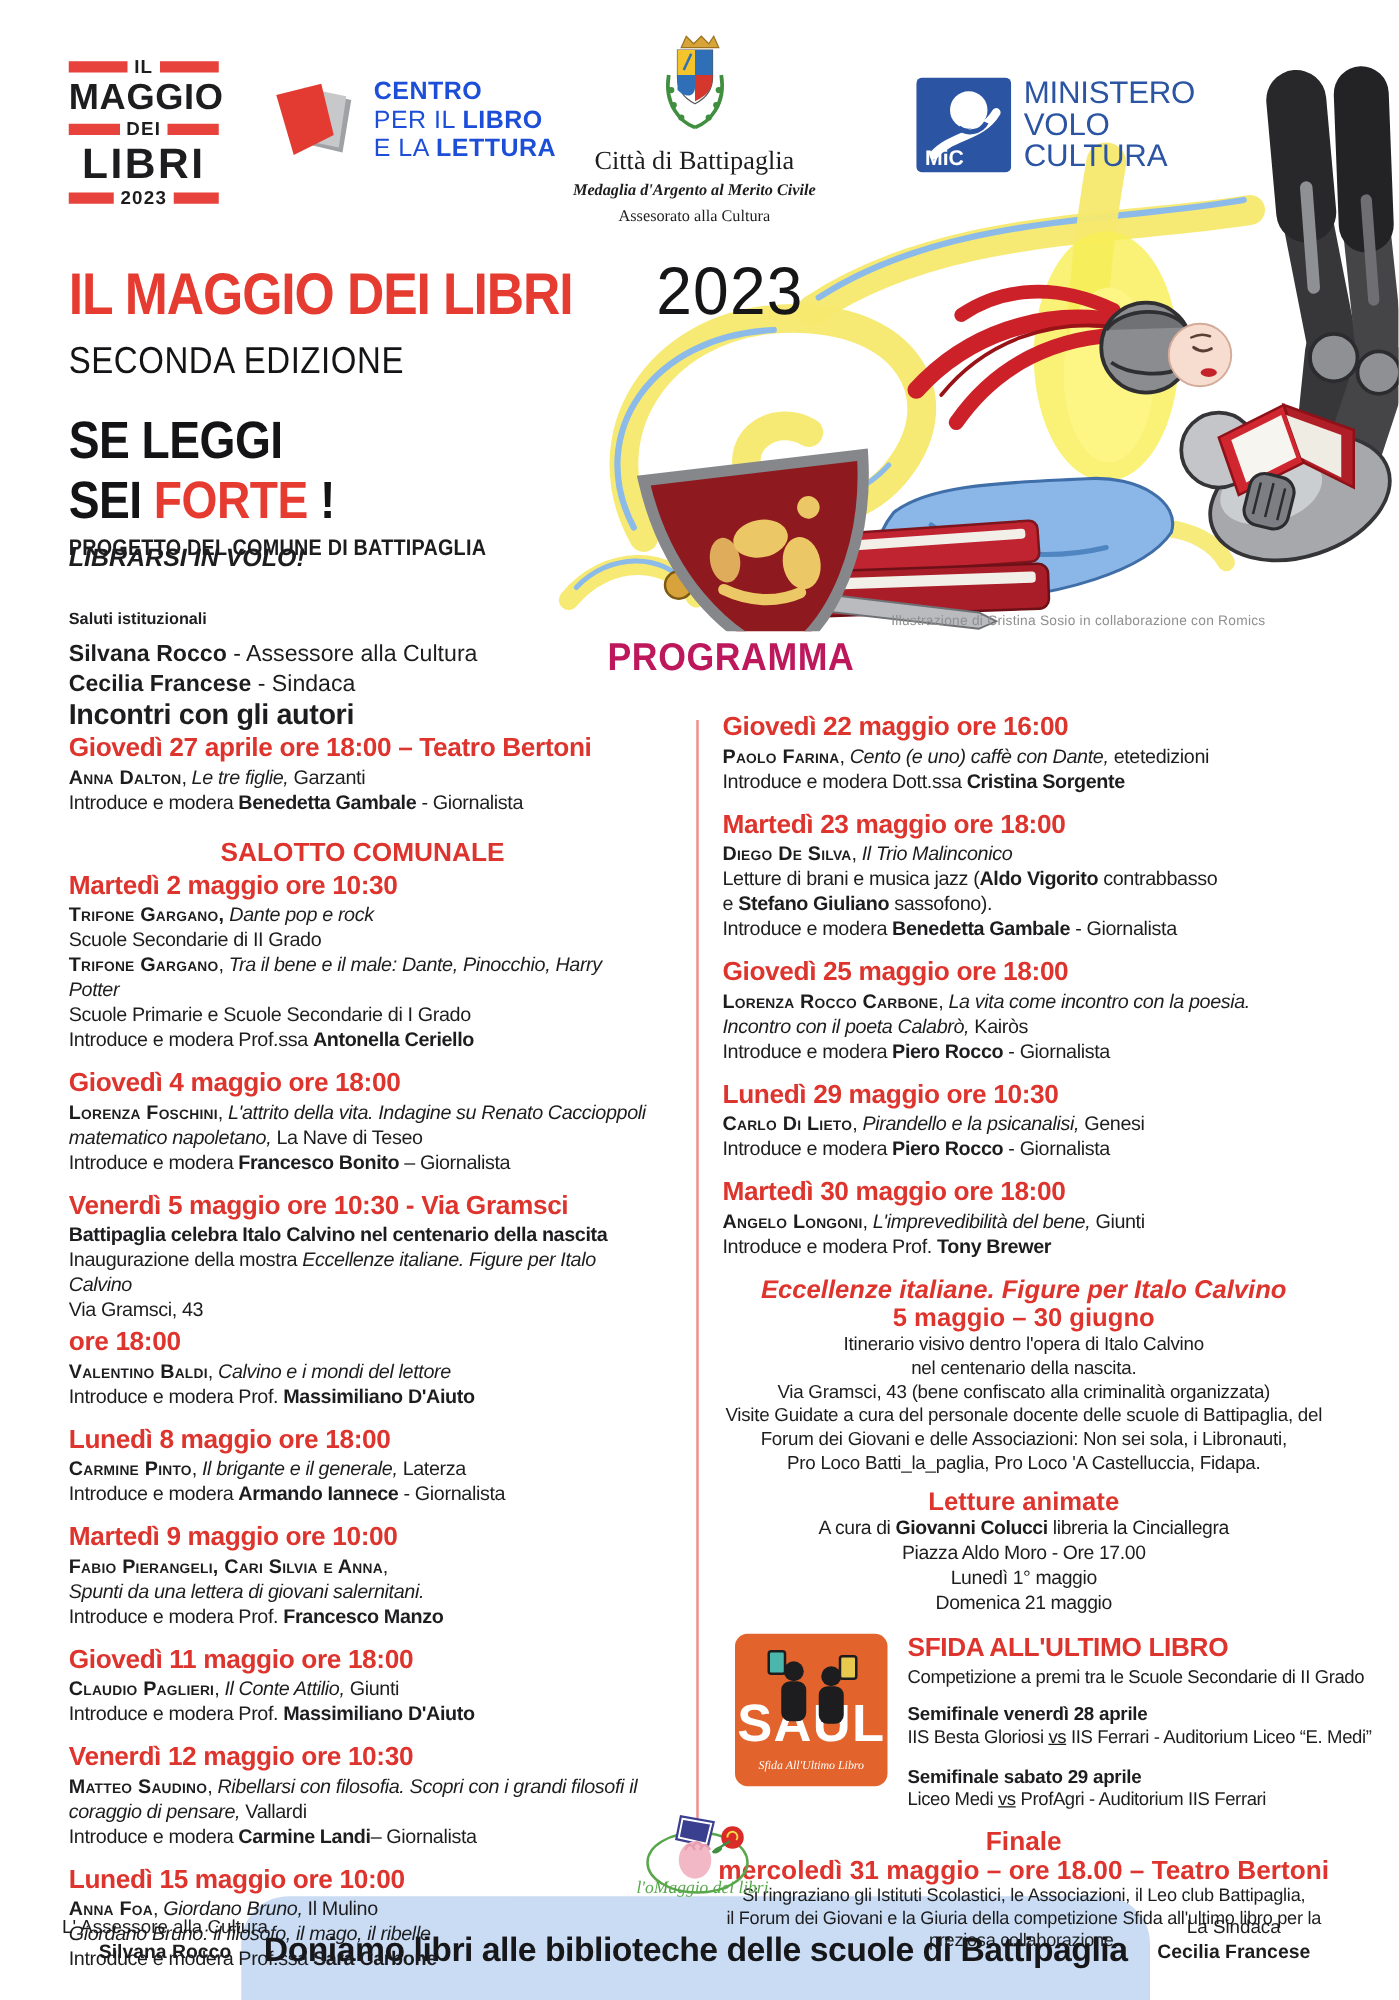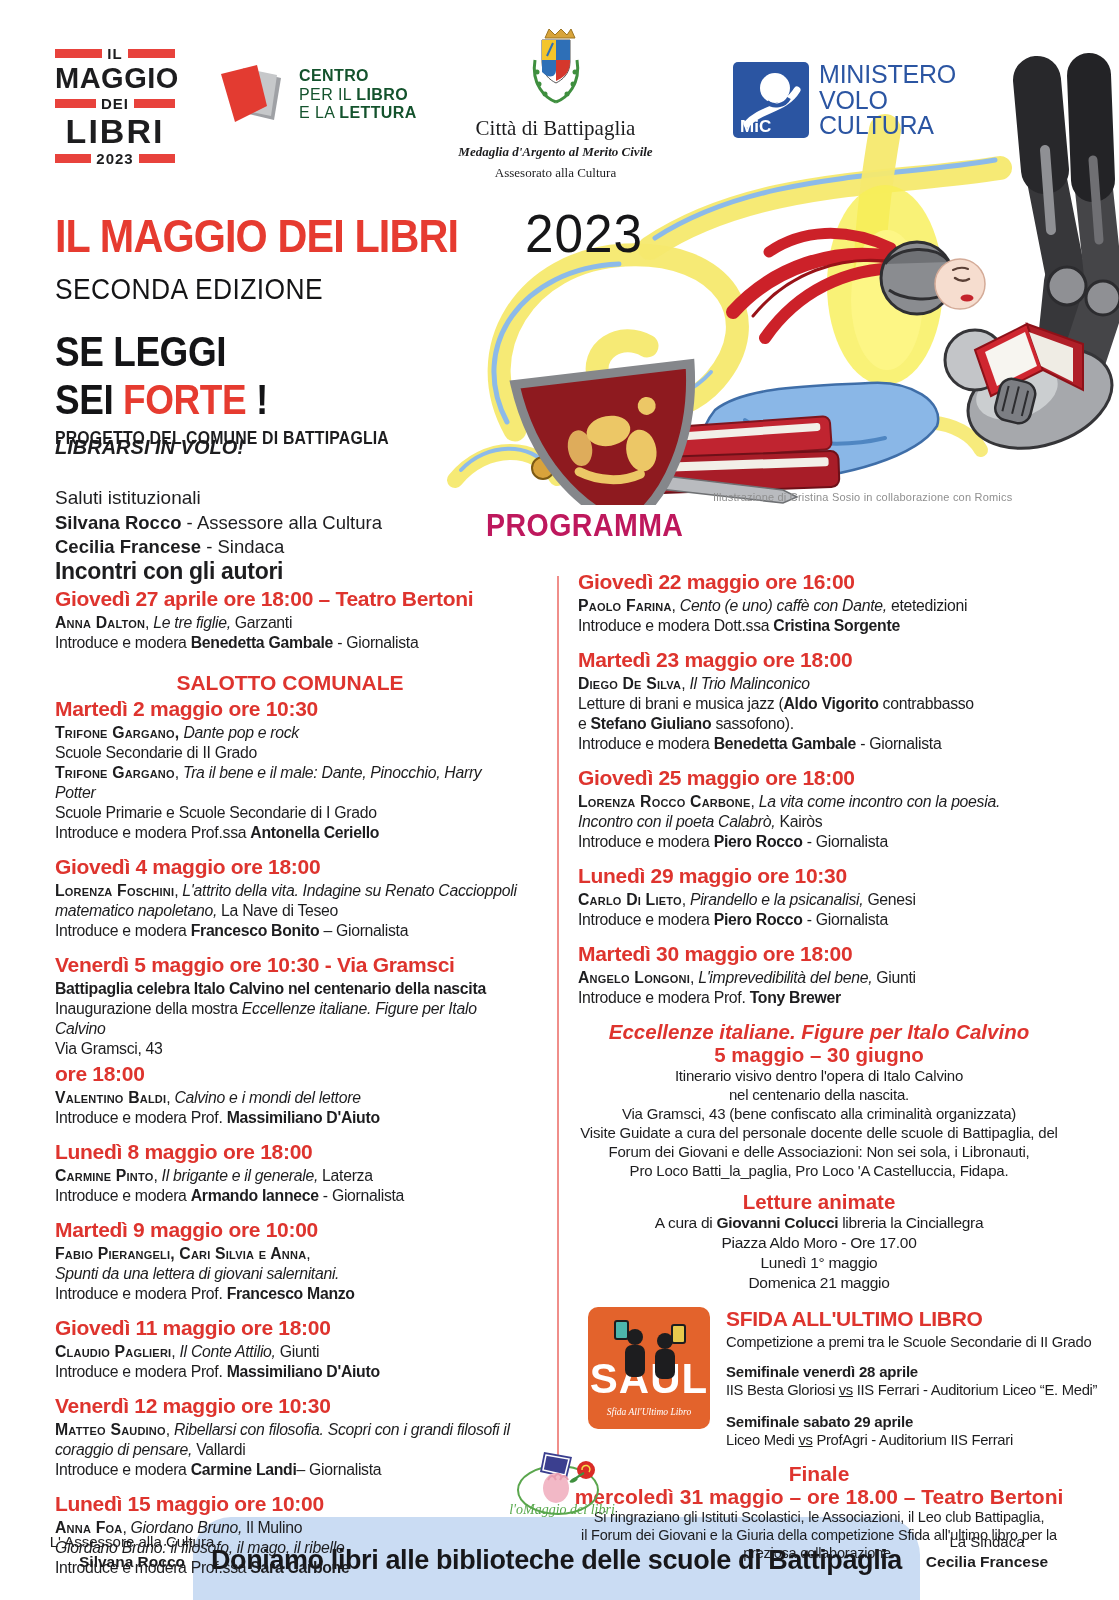--- a/index.html
+++ b/index.html
@@ -14,39 +14,39 @@
 
   
   #hdr{z-index:4;}
   .mlg{left:55px;top:46px;width:120px;text-align:center;line-height:1;}
   .mlg-row{display:flex;align-items:center;gap:5px;}
   .mlg-bar{height:9px;background:#e8423c;flex:1;}
   .mlg-word-s{font-size:15px;font-weight:900;letter-spacing:1px;}
   .mlg-word-l{font-size:29px;font-weight:900;letter-spacing:.5px;margin:3px 0;}
   .mlg-word-xl{font-size:34px;font-weight:900;letter-spacing:2px;margin:3px 0;}
   .centro{left:213px;top:62px;display:flex;gap:14px;align-items:center;}
-  .centro-text{font-size:16px;line-height:1.15;letter-spacing:.4px;color:#14532d;font-weight:400;}
+  .centro-text{font-size:20px;line-height:1.15;letter-spacing:.4px;color:#1d4ed8;font-weight:400;}
   .centro-text b{font-weight:800;}
   .batt{left:448px;top:26px;width:215px;text-align:center;font-family:"Liberation Serif",serif;}
   .batt-city{font-size:21px;margin-top:2px;}
   .batt-medal{font-size:13px;font-style:italic;font-weight:700;margin-top:3px;}
   .batt-dept{font-size:13px;margin-top:5px;}
   .mic{left:733px;top:62px;display:flex;gap:10px;align-items:flex-start;}
   .mic-text{font-size:25px;line-height:1.02;color:var(--blue);letter-spacing:-.2px;font-weight:500;}
 
   
   .main-title{left:55px;top:202px;white-space:nowrap;}
   .mt-red{font-size:47px;font-weight:900;color:#e63b30;letter-spacing:-1px;}
   .mt-year{font-size:54px;font-weight:400;color:#161618;letter-spacing:1px;margin-left:12px;transform:scaleX(.95);}
   .edition{left:55px;top:272px;font-size:30px;font-weight:500;letter-spacing:.5px;color:#141416;}
   .slogan{left:55px;top:328px;font-size:42px;font-weight:900;line-height:48px;color:#141416;letter-spacing:-.5px;}
   .slogan .red{color:#e63b30;}
   .project{left:55px;top:428px;font-size:18px;font-weight:800;letter-spacing:.2px;}
   .librarsi{left:55px;top:436px;font-size:20px;font-weight:800;font-style:italic;}
-  .saluti{left:55px;top:487px;font-size:19px;font-weight:400;}
+  .saluti{left:55px;top:487px;font-size:13px;font-weight:700;}
   .person{left:55px;font-size:18.5px;}
   .person b{font-weight:700;}
 
   
   .leftcol{left:55px;top:558px;width:470px;z-index:3;}
   .rightcol{left:578px;top:568px;width:482px;z-index:3;}
   .sec-title{font-size:23px;font-weight:800;margin-bottom:2px;letter-spacing:-.3px;}
   .event{margin-top:12px;}
   .events > .event:first-child{margin-top:2px;}
   .ev-heading{font-size:21px;font-weight:800;color:var(--red);line-height:23px;letter-spacing:-.3px;margin-bottom:3px;}

